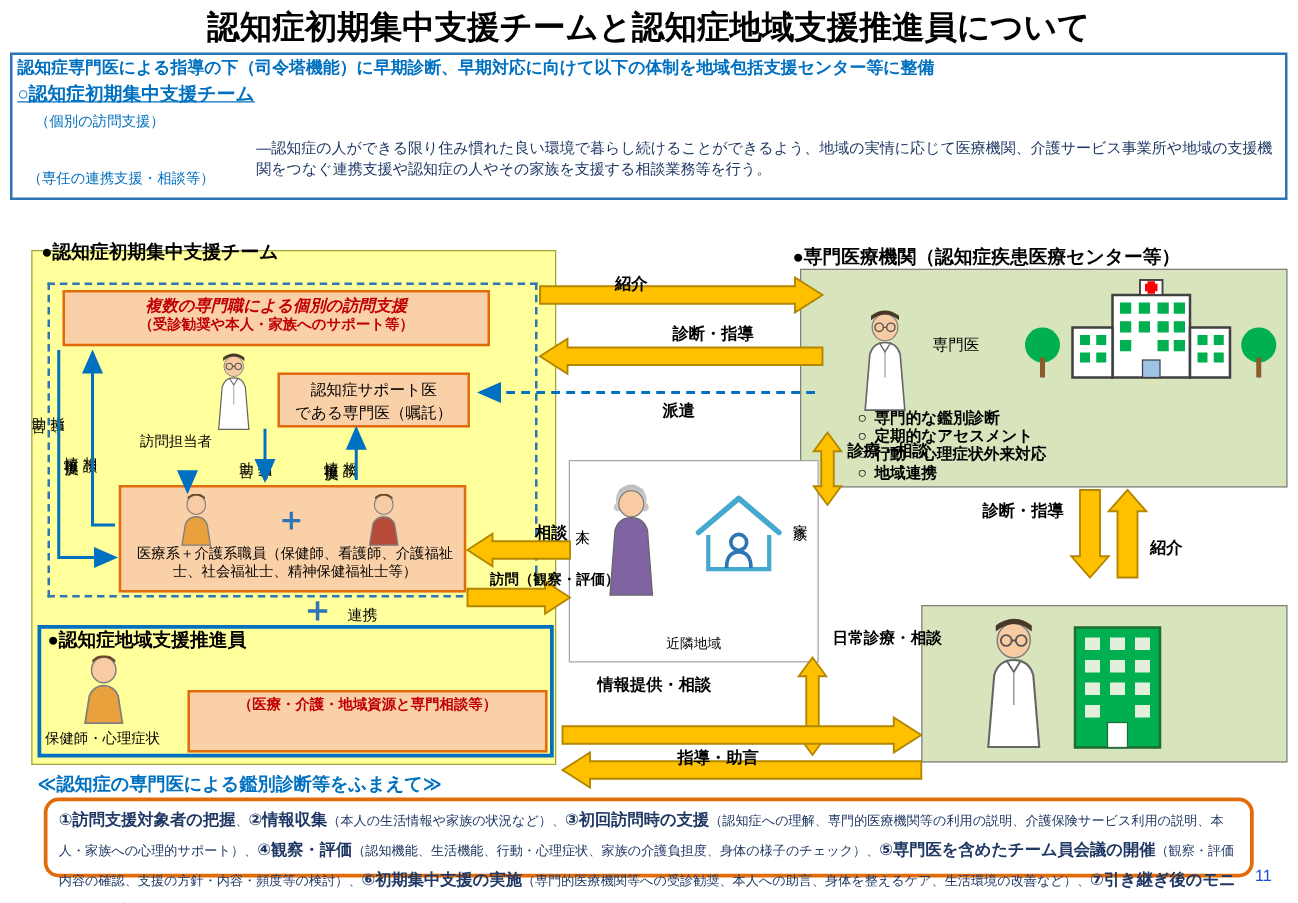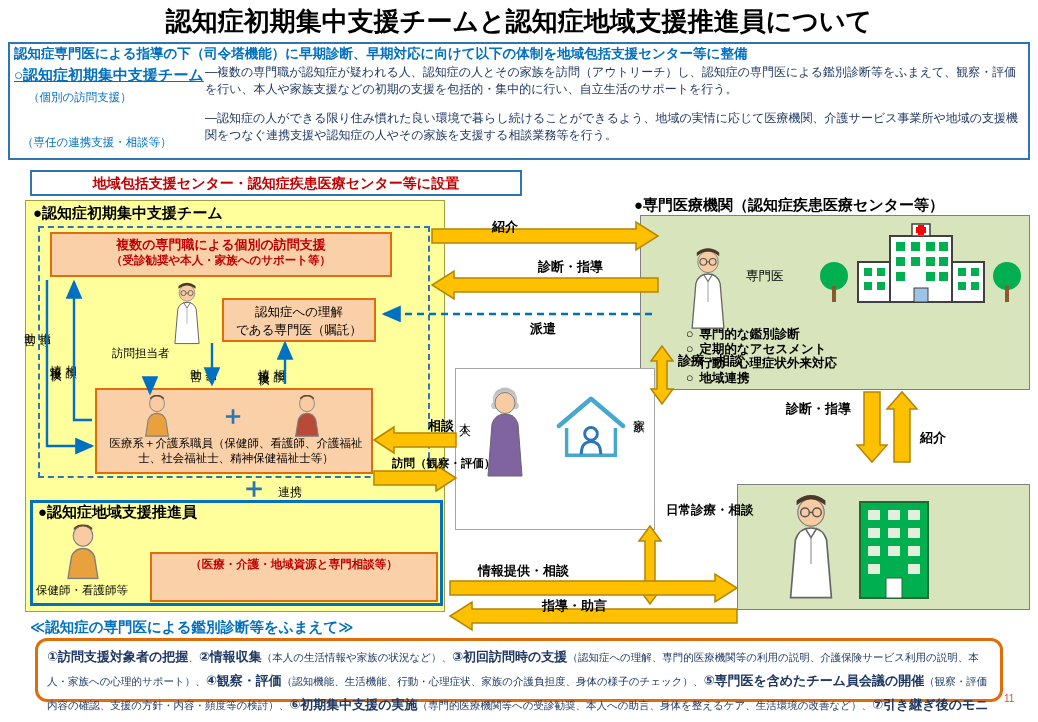--- a/index.html
+++ b/index.html
@@ -16,21 +16,21 @@
   .hdr-desc { width:816px; font-size:12px; color:#1F3864; line-height:1.45; z-index:6; }
 
   .place-label { left:30px; top:170px; width:492px; height:26px; border:2px solid #2E75B6; background:#fff;
                  color:#C00000; font-weight:bold; font-size:14px; text-align:center; line-height:22px; z-index:5; }
 
   .team-box { left:25px; top:200px; width:420px; height:412px; background:#FFFF9C; border:1px solid #A0A040; z-index:1; }
   .box-title { font-size:15px; font-weight:bold; color:#000; white-space:nowrap; z-index:12; }
   .dashed-box { left:38px; top:226px; width:392px; height:252px; border:2px dashed #2E75B6; z-index:2; }
 
   .orange-box { background:#FAD0A8; border:2px solid #E36C0A; text-align:center; z-index:10; }
-  .ob-l1 { font-size:13px; font-weight:bold; color:#C00000; line-height:1.35; }
+  .ob-l1 { font-size:13px; font-weight:bold; color:#C00000; line-height:1.35;font-style:italic; }
   .ob-l2 { font-size:11.5px; font-weight:bold; color:#C00000; line-height:1.2; }
   .ob-black { font-size:12.5px; color:#000; line-height:1.4; }
 
   .promoter-box { left:30px; top:500px; width:413px; height:106px; border:3px solid #0070C0; z-index:4; }
 
   .green-box { background:#D8E4BC; border:1px solid #7F7F7F; z-index:1; }
   .center-box { left:455px; top:368px; width:200px; height:162px; background:#fff; border:1px solid #A6A6A6; z-index:3; }
 
   .vpair { display:flex; gap:3px; font-size:11.5px; color:#000; z-index:12; }
   .vtext { writing-mode:vertical-rl; text-orientation:upright; letter-spacing:1.5px; line-height:1.05; }
@@ -47,21 +47,21 @@
   .bline { stroke:#0070C0; stroke-width:2.4; fill:none; }
   .bdash { stroke-dasharray:7 5; }
 
   .kaka-title { font-size:17px; font-weight:bold; color:#000; white-space:nowrap; z-index:12; }
 
   .flow-title { left:30px; top:618px; font-size:14.5px; font-weight:bold; color:#0070C0; white-space:nowrap; z-index:5; }
   .flow-box { left:35px; top:638px; width:968px; height:64px; border:3px solid #E36C0A; border-radius:12px;
               background:#fff; padding:3px 9px; color:#1F3864; line-height:1.5; z-index:5; }
   .flow-bold { font-size:13px; font-weight:bold; }
   .flow-normal { font-size:10.5px; }
-  .page-num { left:1004px; top:693px; font-size:10px; color:#ef4444; z-index:5;text-align:center; }
+  .page-num { left:1004px; top:693px; font-size:13px; color:#1d4ed8; z-index:5;text-align:center; }
   .icon { display:block; }
 </style>
 </head>
 <body>
 
 <svg width="0" height="0" style="position:absolute" aria-hidden="true">
   <defs>
     <symbol id="sym-doctor" viewBox="0 0 60 90">
       <ellipse cx="30" cy="17" rx="11" ry="11.5" fill="#F8CBA2" stroke="#7F7F7F" stroke-width="1"></ellipse>
       <path d="M18 11 Q30 1 42 11 L42 7 Q30 -2 18 7 Z" fill="#4A3828"></path>
@@ -144,43 +144,41 @@
 </svg>
 
 <div id="canvas">
 
   <div class="abs page-title">認知症初期集中支援チームと認知症地域支援推進員について</div>
 
   <div class="abs hdr-box"></div>
   <div class="abs hdr-intro" style="left:14px;top:45px">認知症専門医による指導の下（司令塔機能）に早期診断、早期対応に向けて以下の体制を地域包括支援センター等に整備</div>
   <div class="abs hdr-name" style="left:14px;top:66px">○認知症初期集中支援チーム</div>
   <div class="abs hdr-sub" style="left:28px;top:90px">（個別の訪問支援）</div>
-  <div class="abs hdr-desc" style="left:205px;top:64px">―複数の専門職が認知症が疑われる人、認知症の人とその家族を訪問（アウトリーチ）し、認知症の専門医による鑑別診断等をふまえて、観察・評価を行い、本人や家族支援などの初期の支援を包括的・集中的に行い、自立生活のサポートを行う。</div>
   <div class="abs hdr-sub" style="left:22px;top:135px">（専任の連携支援・相談等）</div>
   <div class="abs hdr-desc" style="left:205px;top:110px">―認知症の人ができる限り住み慣れた良い環境で暮らし続けることができるよう、地域の実情に応じて医療機関、介護サービス事業所や地域の支援機関をつなぐ連携支援や認知症の人やその家族を支援する相談業務等を行う。</div>
 
-  <div class="abs place-label">地域包括支援センター・認知症疾患医療センター等に設置</div>
 
   <div class="abs team-box"></div>
-  <div class="abs box-title" style="left:33px;top:204px">●認知症初期集中支援チーム</div>
+  <div class="abs box-title" style="left:33px;top:192px">●認知症初期集中支援チーム</div>
   <div class="abs dashed-box"></div>
 
   <div class="abs orange-box" style="left:50px;top:232px;width:342px;height:45px;padding-top:2px">
     <div class="ob-l1">複数の専門職による個別の訪問支援</div>
     <div class="ob-l2">（受診勧奨や本人・家族へのサポート等）</div>
   </div>
 
   <span class="abs" style="left:156px;top:281px;z-index:11">
     <svg class="icon" width="62" height="64" viewBox="0 0 60 90">
         <use href="#sym-doctor"></use>
       </svg>
   </span>
 
   <div class="abs orange-box" style="left:222px;top:298px;width:154px;height:44px;padding-top:4px">
-    <div class="ob-black">認知症への理解</div>
+    <div class="ob-black">認知症サポート医</div>
     <div class="ob-black">である専門医（嘱託）</div>
   </div>
 
   <div class="abs vpair" style="left:24px;top:324px">
     <span class="vtext">助言</span>
     <span class="vtext">指導</span>
   </div>
   <div class="abs vpair" style="left:50px;top:356px">
     <span class="vtext">情報提供</span>
     <span class="vtext">相談</span>
@@ -215,38 +213,39 @@
   <span class="abs plus" style="left:240px;top:474px;font-size:28px">＋</span>
   <div class="abs small-label" style="left:278px;top:484px;font-size:12px">連携</div>
 
   <div class="abs promoter-box"></div>
   <div class="abs box-title" style="left:38px;top:503px">●認知症地域支援推進員</div>
   <span class="abs" style="left:60px;top:524px;z-index:11">
     <svg class="icon" width="46" height="56" viewBox="0 0 40 48" style="color:#E8A13C">
         <use href="#sym-person"></use>
       </svg>
   </span>
-  <div class="abs small-label" style="left:36px;top:583px">保健師・看護師等</div>
+  <div class="abs small-label" style="left:36px;top:583px">保健師・心理症状</div>
   <div class="abs orange-box" style="left:150px;top:552px;width:288px;height:50px;padding-top:4px">
     <div class="ob-l2">（医療・介護・地域資源と専門相談等）</div>
   </div>
 
   <div class="abs center-box"></div>
   <span class="abs vtext" style="left:459px;top:414px;font-size:11.5px;z-index:12">本人</span>
   <span class="abs" style="left:476px;top:386px;z-index:11">
     <svg class="icon" width="58" height="92" viewBox="0 0 56 92">
         <use href="#sym-elderly"></use>
       </svg>
   </span>
   <span class="abs" style="left:552px;top:390px;z-index:11">
     <svg class="icon" width="78" height="74" viewBox="0 0 80 74">
         <use href="#sym-house"></use>
       </svg>
   </span>
   <span class="abs vtext" style="left:633px;top:410px;font-size:11.5px;z-index:12">家族</span>
+  <div class="abs" style="left:455px;top:507px;width:200px;text-align:center;font-size:11px;color:#000;z-index:12">近隣地域</div>
 
   <div class="abs box-title" style="left:634px;top:196px">●専門医療機関（認知症疾患医療センター等）</div>
   <div class="abs green-box" style="left:640px;top:215px;width:390px;height:175px"></div>
   <span class="abs" style="left:678px;top:246px;z-index:11">
     <svg class="icon" width="60" height="84" viewBox="0 0 60 90">
         <use href="#sym-doctor"></use>
       </svg>
   </span>
   <div class="abs small-label" style="left:746px;top:268px;font-size:12.5px">専門医</div>
   <span class="abs" style="left:818px;top:220px;z-index:11">
@@ -313,21 +312,21 @@
 
   <div class="abs arrow-label" style="left:492px;top:218px">紹介</div>
   <div class="abs arrow-label" style="left:538px;top:258px">診断・指導</div>
   <div class="abs arrow-label" style="left:530px;top:320px">派遣</div>
   <div class="abs arrow-label" style="left:678px;top:352px">診療・相談</div>
   <div class="abs arrow-label" style="left:428px;top:417px">相談</div>
   <div class="abs arrow-label al-sm" style="left:392px;top:456px">訪問（観察・評価）</div>
   <div class="abs arrow-label" style="left:786px;top:400px">診断・指導</div>
   <div class="abs arrow-label" style="left:920px;top:429px">紹介</div>
   <div class="abs arrow-label" style="left:666px;top:502px;font-size:12.5px">日常診療・相談</div>
-  <div class="abs arrow-label" style="left:478px;top:562px">情報提供・相談</div>
+  <div class="abs arrow-label" style="left:478px;top:539px">情報提供・相談</div>
   <div class="abs arrow-label" style="left:542px;top:597px">指導・助言</div>
 
   <div class="abs flow-title">≪認知症の専門医による鑑別診断等をふまえて≫</div>
   <div class="abs flow-box">
     <div><span class="flow-bold">①訪問支援対象者の把握</span><span class="flow-normal">、</span><span class="flow-bold">②情報収集</span><span class="flow-normal">（本人の生活情報や家族の状況など）、</span><span class="flow-bold">③初回訪問時の支援</span><span class="flow-normal">（認知症への理解、専門的医療機関等の利用の説明、介護保険サービス利用の説明、本人・家族への心理的サポート）、</span><span class="flow-bold">④観察・評価</span><span class="flow-normal">（認知機能、生活機能、行動・心理症状、家族の介護負担度、身体の様子のチェック）、</span><span class="flow-bold">⑤専門医を含めたチーム員会議の開催</span><span class="flow-normal">（観察・評価内容の確認、支援の方針・内容・頻度等の検討）、</span><span class="flow-bold">⑥初期集中支援の実施</span><span class="flow-normal">（専門的医療機関等への受診勧奨、本人への助言、身体を整えるケア、生活環境の改善など）、</span><span class="flow-bold">⑦引き継ぎ後のモニタリング</span></div>
   </div>
 
   <div class="abs page-num">11</div>
 
 </div>

